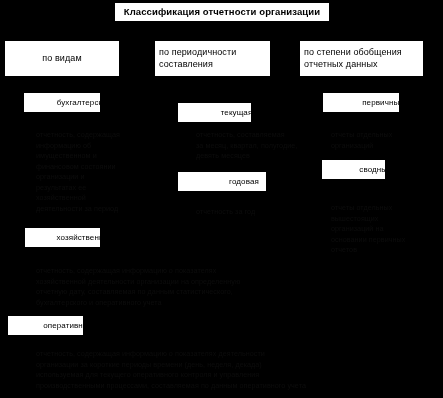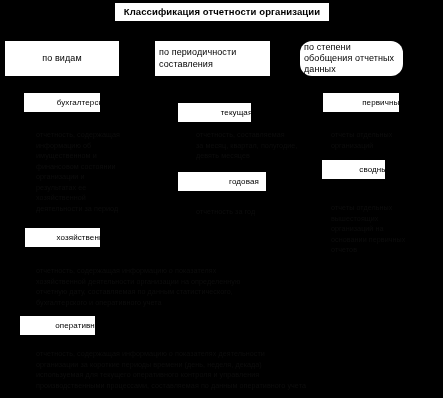--- a/index.html
+++ b/index.html
@@ -44,35 +44,35 @@
     font-weight: 700;
   }
   .box.cat {
     height: 35px;
     font-size: 9px;
     font-weight: 500;
     padding: 0 4px;
   }
   .box.cat1 { left: 5px;   top: 41px; width: 114px; }
   .box.cat2 { left: 155px; top: 41px; width: 115px; }
-  .box.cat3 { left: 300px; top: 41px; width: 103px; border-radius: 12px; }
+  .box.cat3 { left: 300px; top: 41px; width: 123px; }
 
   .box.leaf {
     height: 19px;
     font-size: 8px;
     font-weight: 500;
     padding-left: 44px;
   }
   .box.leaf-buh  { left: 24px;  top: 93px;  width: 76px; }
   .box.leaf-tek  { left: 178px; top: 103px;  width: 73px; }
   .box.leaf-perv { left: 323px; top: 93px;  width: 76px; }
   .box.leaf-svod { left: 322px; top: 160px; width: 63px; }
   .box.leaf-god  { left: 178px; top: 172px; width: 88px; }
   .box.leaf-stat { left: 25px;  top: 228px; width: 75px; }
-  .box.leaf-oper { left: 20px;  top: 316px; width: 75px; }
+  .box.leaf-oper { left: 8px;  top: 316px; width: 75px; }
 
   
   .faded {
     position: absolute;
     color: #0c0c0c;
     font-size: 7.2px;
     line-height: 10.5px;
     letter-spacing: 0.05px;
     white-space: pre-line;
     font-family: "Liberation Sans", "DejaVu Sans", sans-serif;

